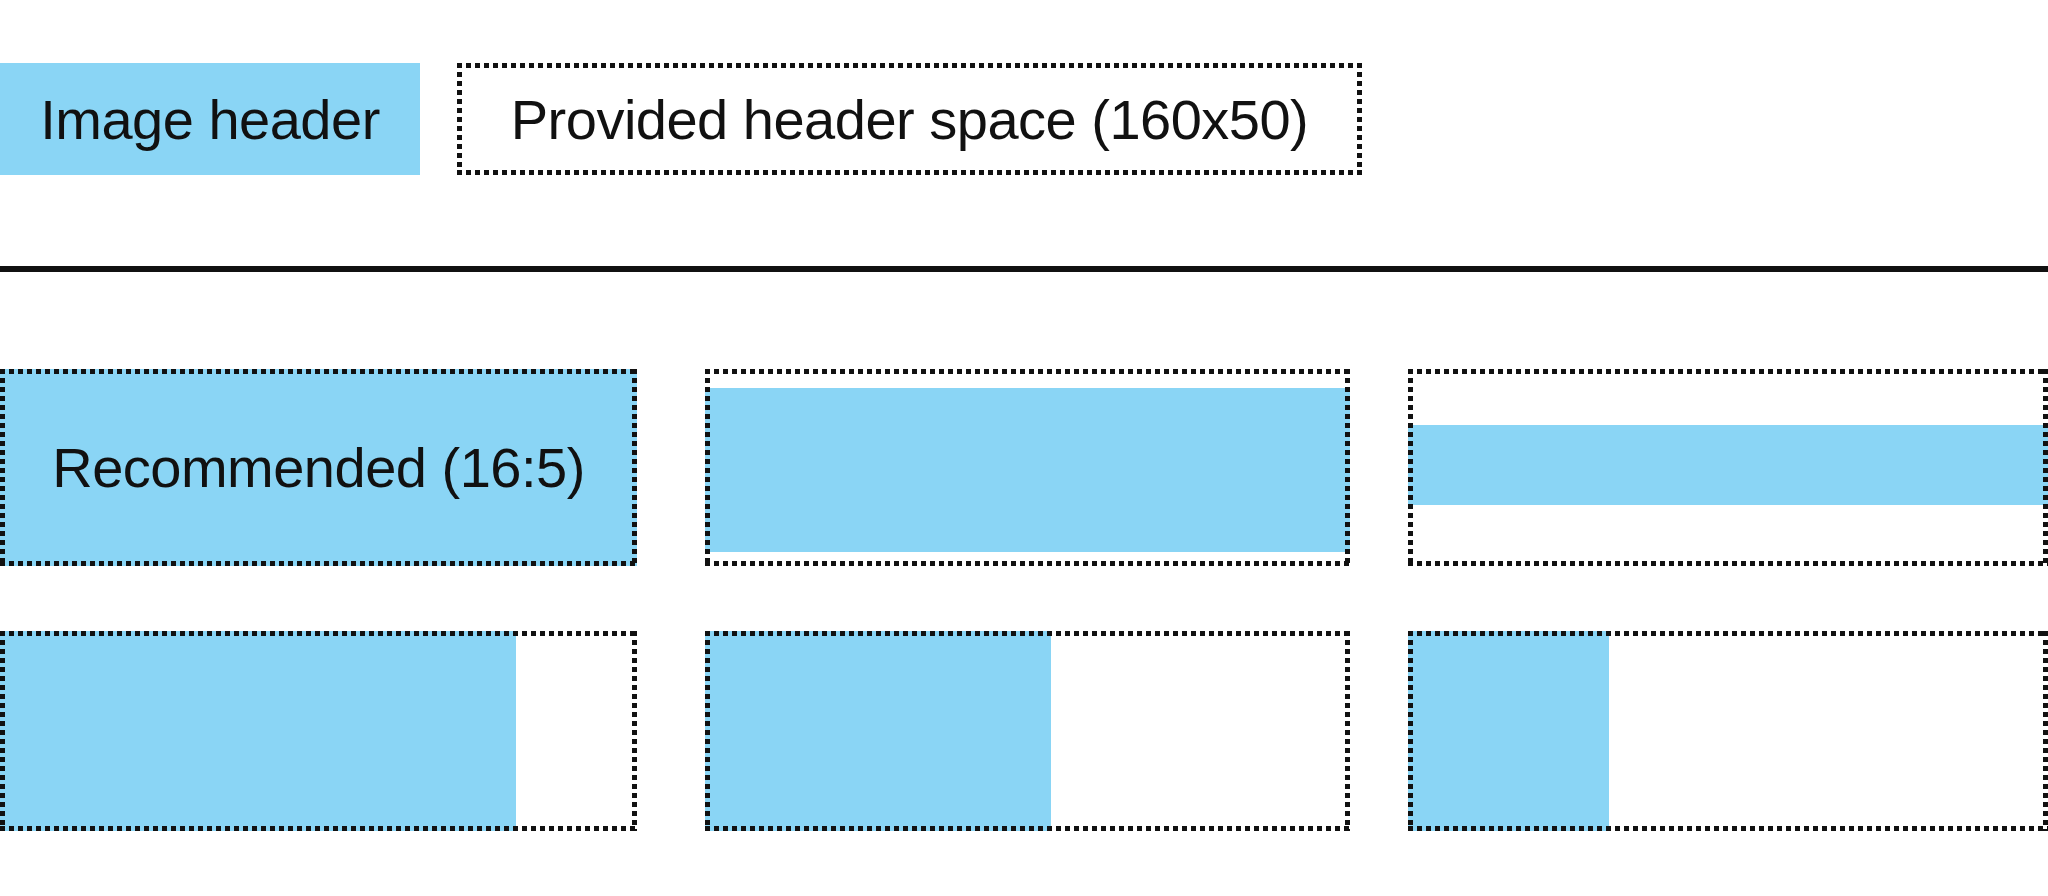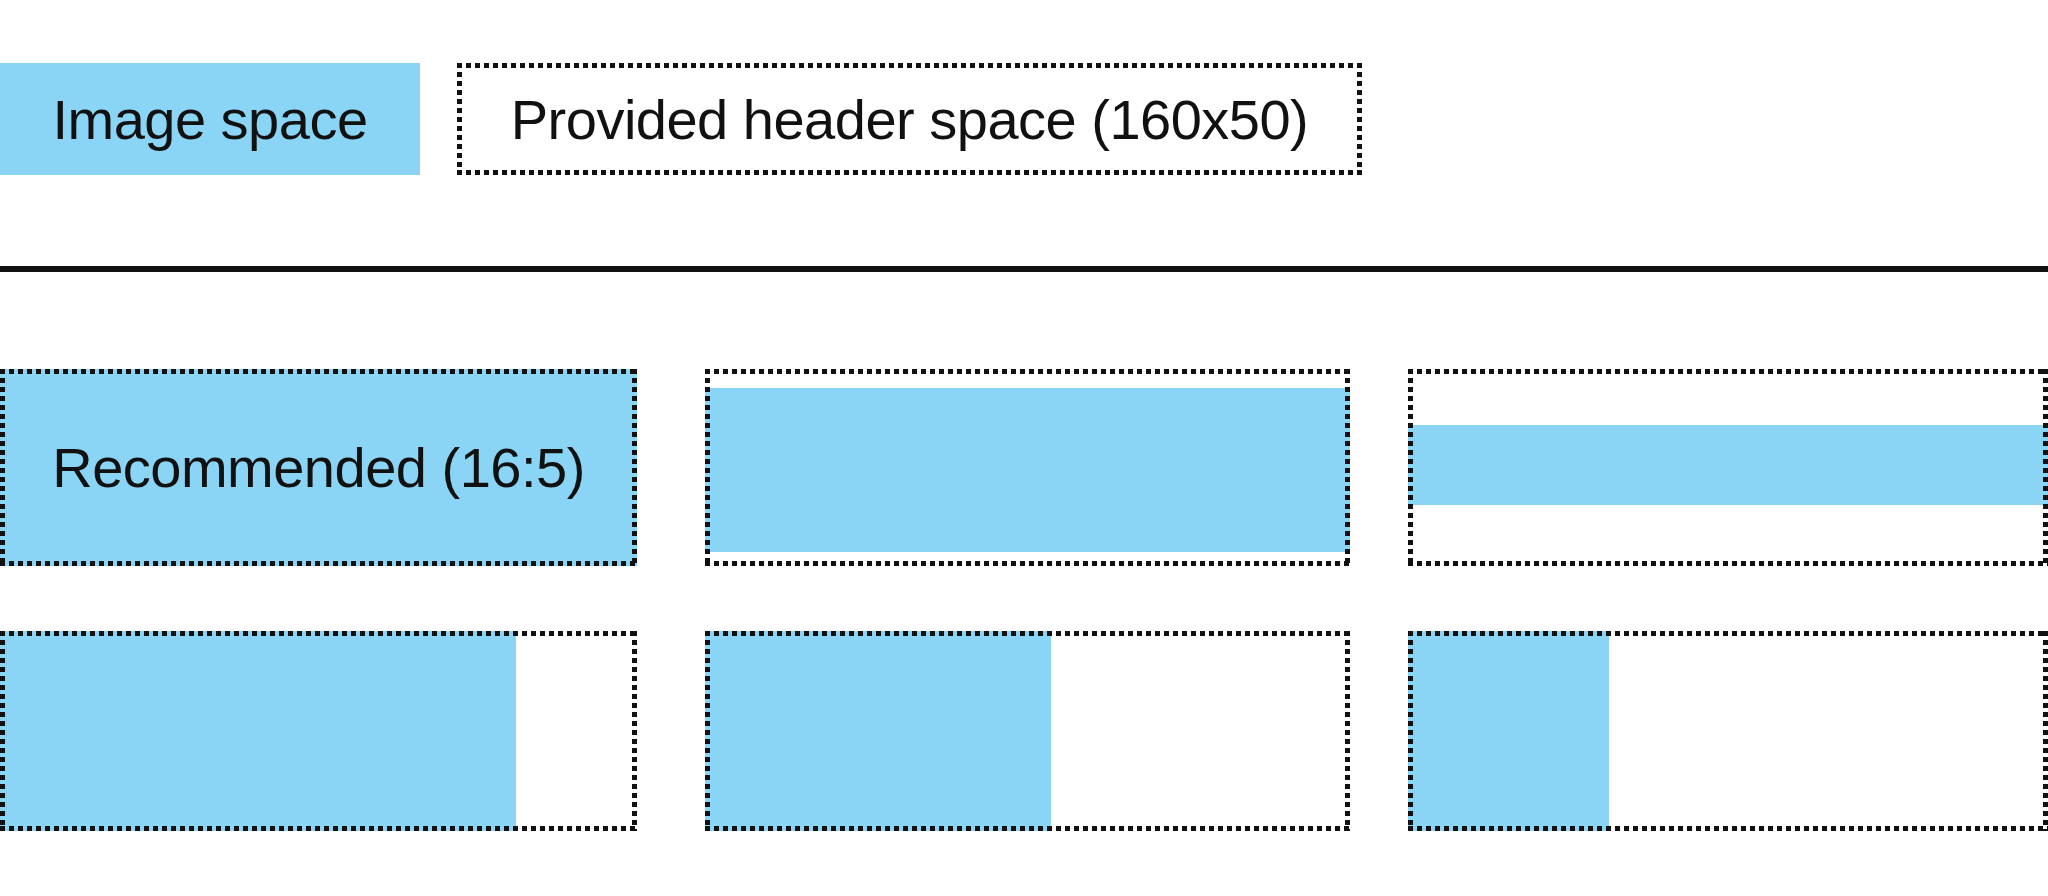--- a/index.html
+++ b/index.html
@@ -75,21 +75,21 @@
   .fill-r2c1{left:0;top:0;bottom:0;width:516px;}
   .fill-r2c2{left:0;top:0;bottom:0;width:346px;}
   .fill-r2c3{left:0;top:0;bottom:0;width:201px;}
 </style>
 </head>
 <body>
 
 <div class="stage">
 
   <div class="asset-swatch legend-swatch">
-    <span class="label">Image space</span>
+    <span class="label">Image header</span>
   </div>
 
   <div class="dashed-box legend-space">
     <span class="label">Provided header space (160x50)</span>
   </div>
 
   <div class="divider"></div>
 
   <div class="dashed-box r1 c1">
     <div class="fill fill-r1c1"></div>

